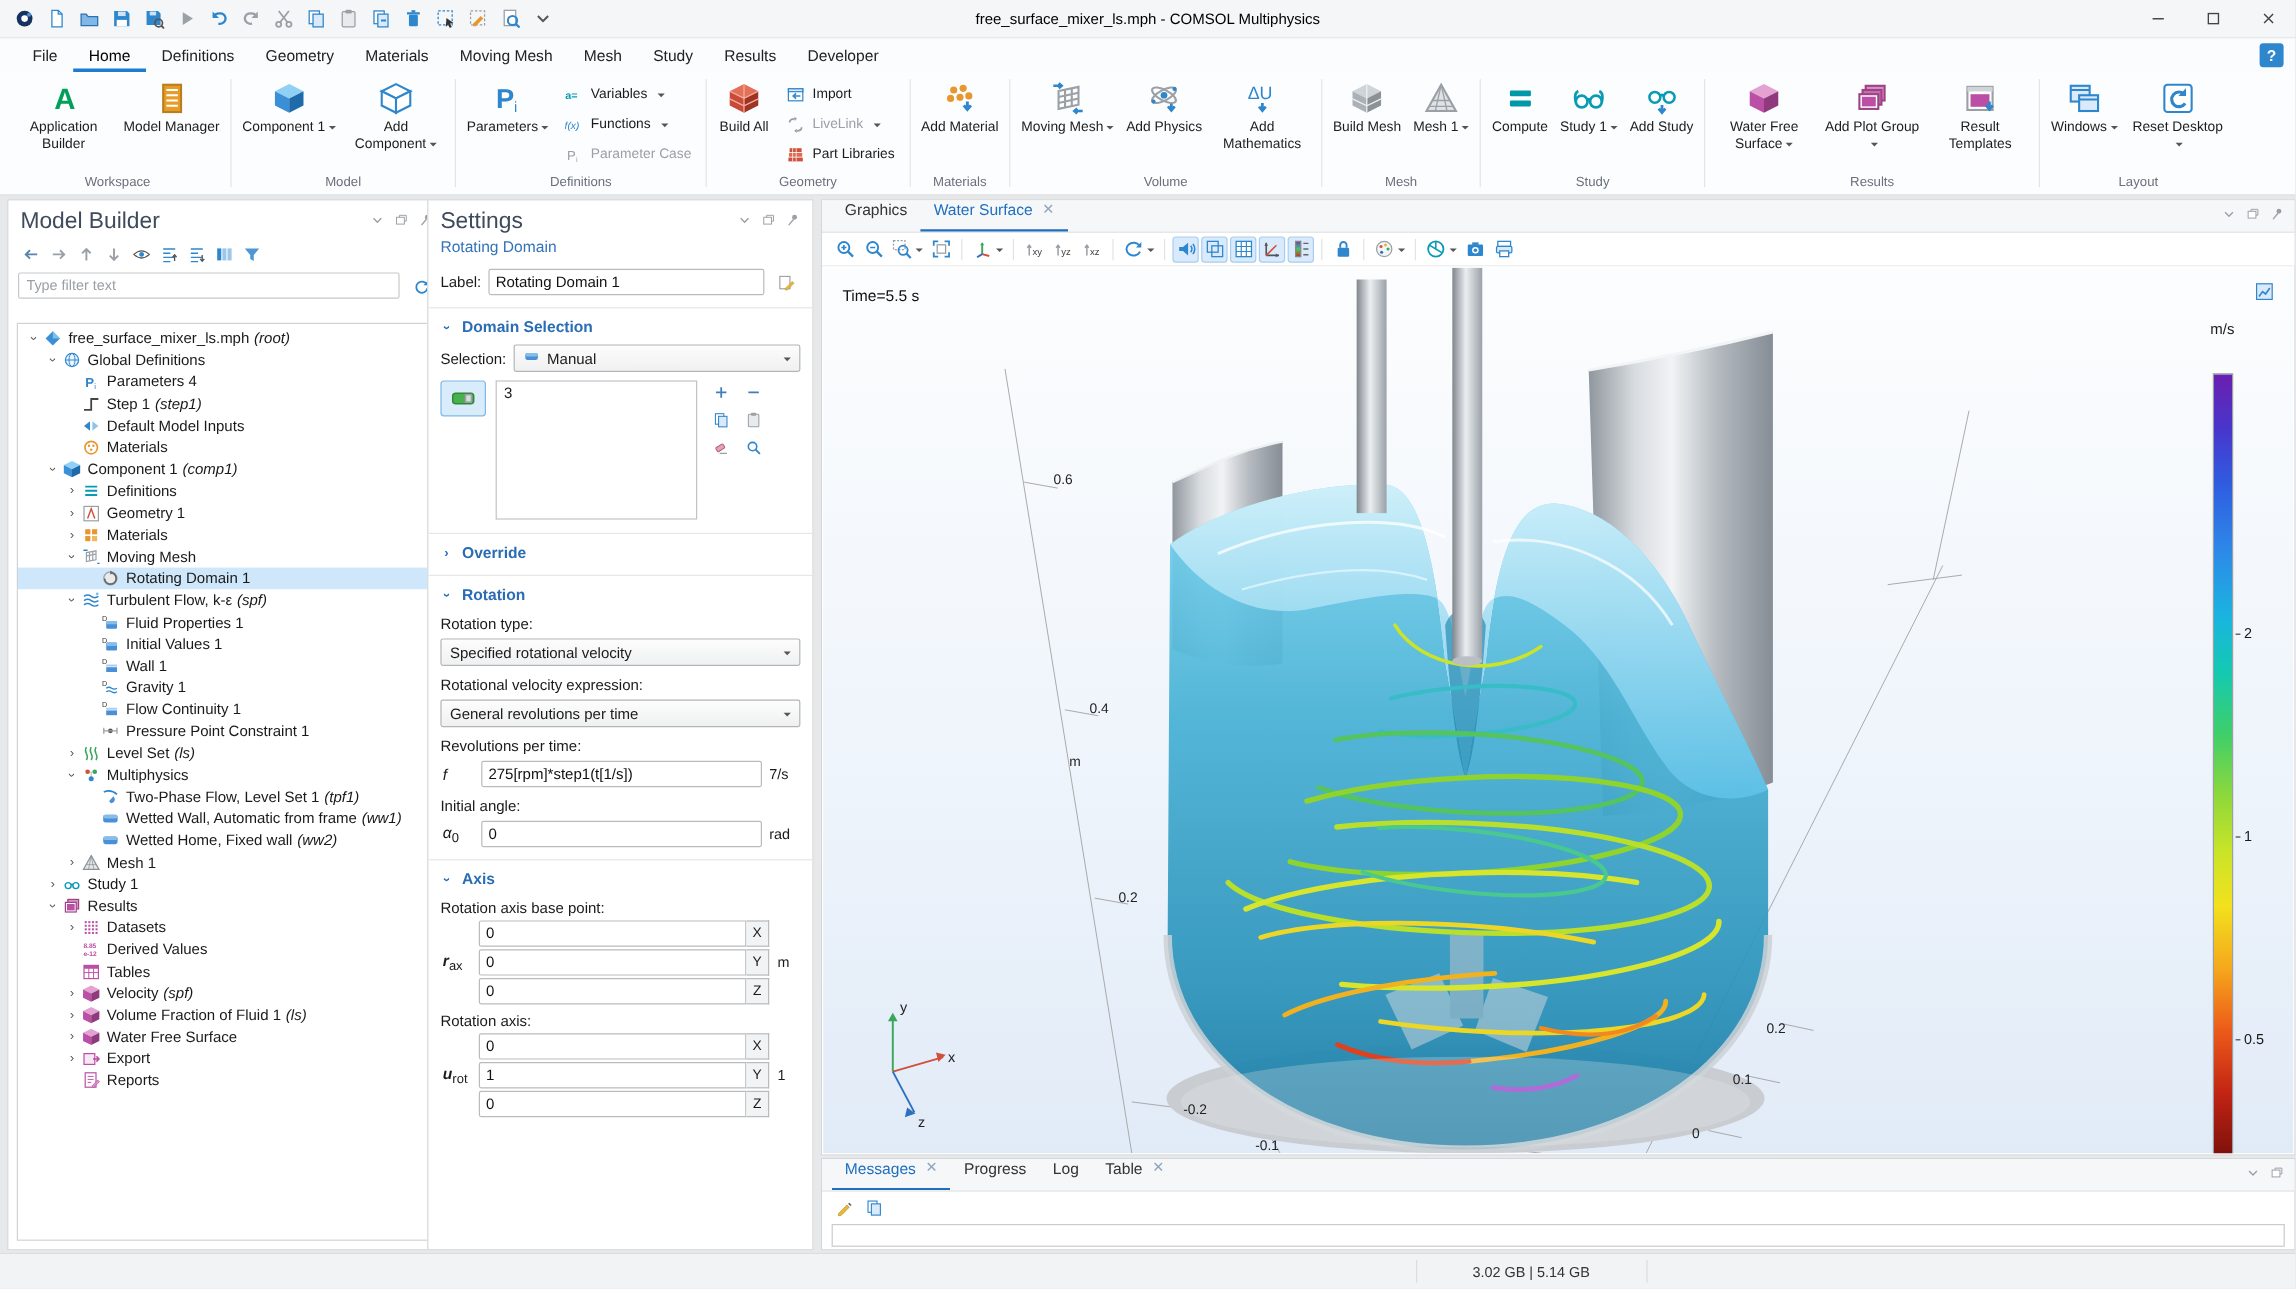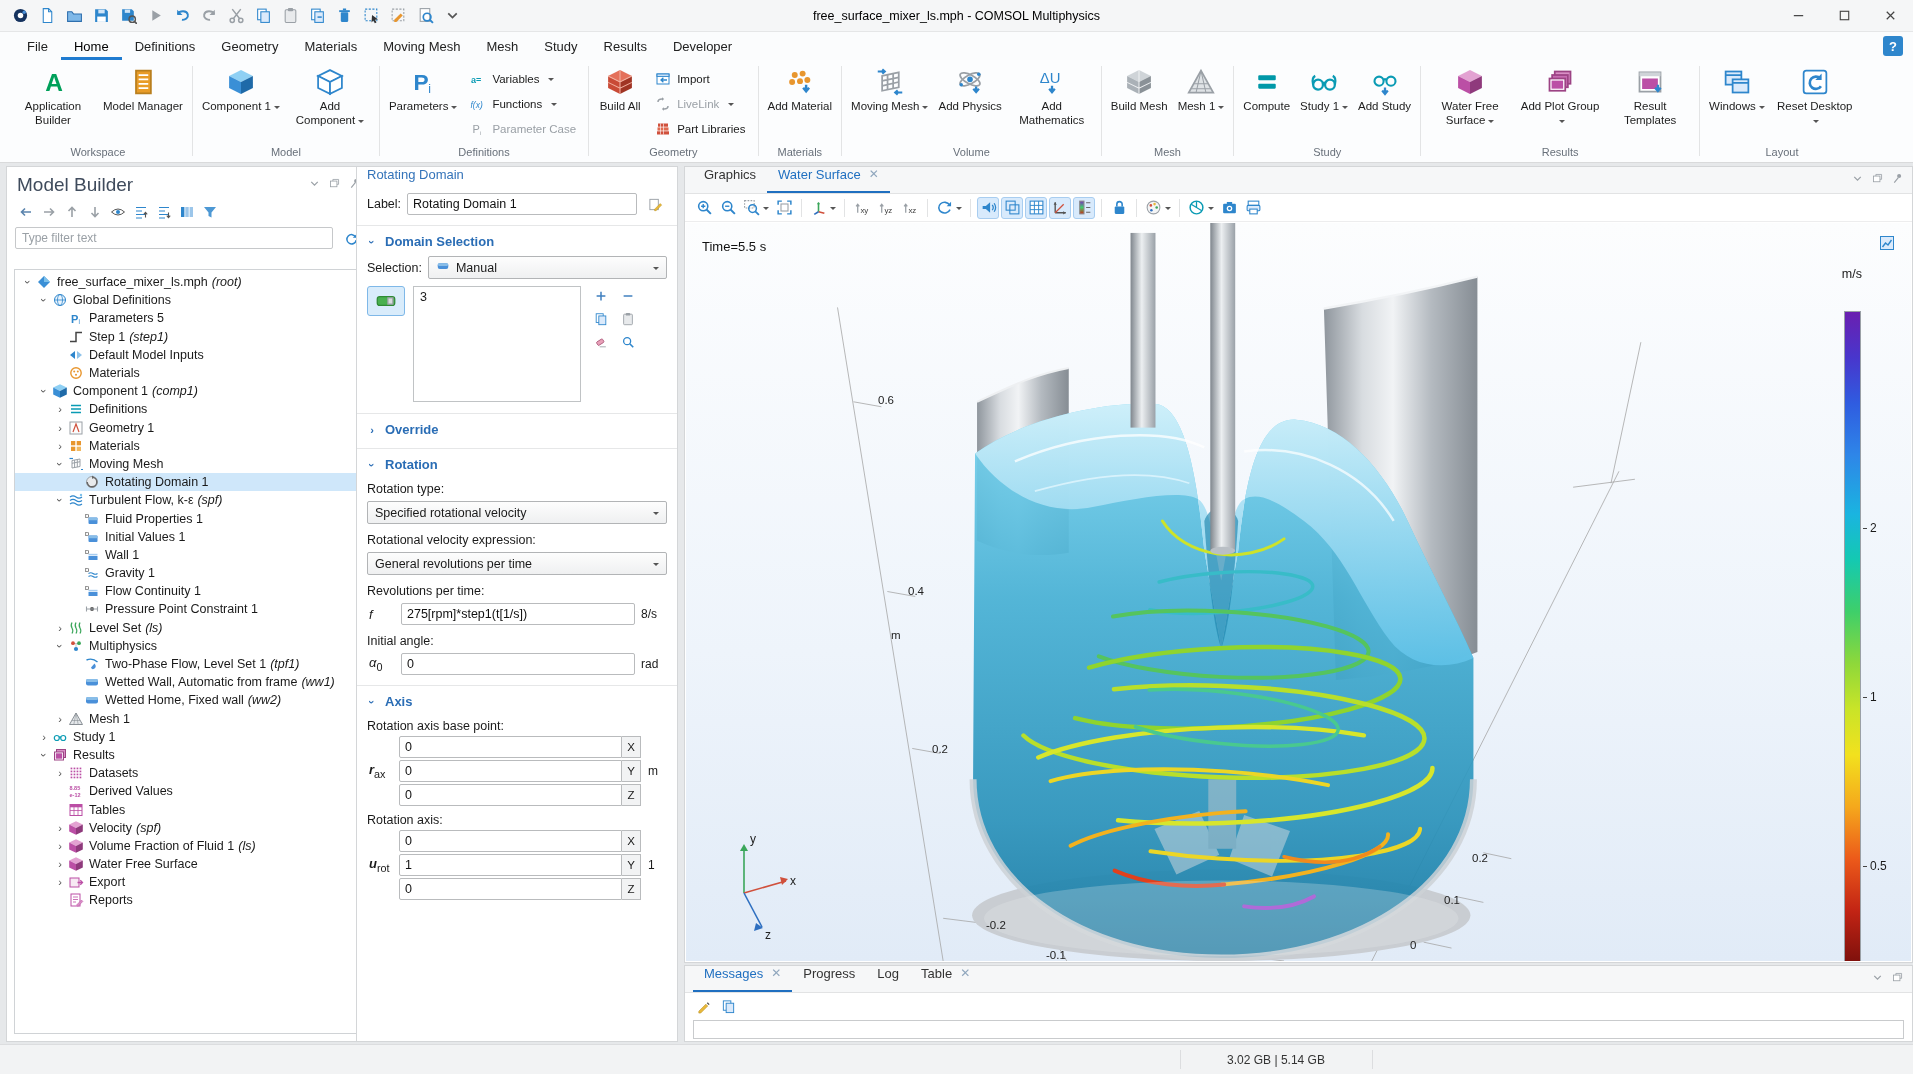--- a/index.html
+++ b/index.html
@@ -768,21 +768,21 @@
         <span class="tlabel">Global Definitions</span>
       </div>
       <div class="trow" style="padding-left:38px">
         <span class="texp leaf"></span>
         <span class="ic" style="width:16px;height:16px">
           <svg width="16" height="16" viewBox="0 0 16 16">
             <text x="3" y="12.5" font-size="11" fill="#2e86cc" font-weight="bold" font-family="Liberation Sans,sans-serif">P</text>
             <text x="10.5" y="14" font-size="6.5" fill="#2e86cc" font-family="Liberation Sans,sans-serif">i</text>
           </svg>
         </span>
-        <span class="tlabel">Parameters 5</span>
+        <span class="tlabel">Parameters 4</span>
       </div>
       <div class="trow" style="padding-left:38px">
         <span class="texp leaf"></span>
         <span class="ic" style="width:16px;height:16px">
           <svg width="16" height="16" viewBox="0 0 16 16">
             <path d="M2 12.5h6v-9h6" fill="none" stroke="#444" stroke-width="1.5"></path>
           </svg>
         </span>
         <span class="tlabel">Step 1</span>
         <span class="tsuffix">(step1)</span>
@@ -1139,20 +1139,42 @@
             <path d="M5 5h5M5 7.5h5M5 10h3" stroke="#bb4fa5" stroke-width=".8"></path>
             <path d="M8.5 13l5-5 1.4 1.4-5 5z" fill="#d98fc6" stroke="#bb4fa5" stroke-width=".5"></path>
           </svg>
         </span>
         <span class="tlabel">Reports</span>
       </div>
     </div>
 </div>
 
 <div class="panel" id="settings">
+  <div class="p-head">
+    <span class="panel-title">Settings</span>
+    <span class="p-controls" id="st-controls">
+        <span><span class="ic" style="width:13px;height:13px">
+            <svg width="13" height="13" viewBox="0 0 16 16">
+              <path d="M4 6l4 4 4-4" stroke="#9aa0a6" stroke-width="1.5" fill="none"></path>
+            </svg>
+          </span></span>
+        <span><span class="ic" style="width:13px;height:13px">
+            <svg width="13" height="13" viewBox="0 0 16 16">
+              <rect x="3" y="5" width="8" height="7" fill="#fff" stroke="#9aa0a6"></rect>
+              <path d="M6 5V3h7v6h-2" fill="none" stroke="#9aa0a6"></path>
+            </svg>
+          </span></span>
+        <span><span class="ic" style="width:13px;height:13px">
+            <svg width="13" height="13" viewBox="0 0 16 16">
+              <circle cx="10" cy="5" r="2.5" fill="#9aa0a6"></circle>
+              <path d="M9 7l-5 6" stroke="#9aa0a6" stroke-width="1.4"></path>
+            </svg>
+          </span></span>
+      </span>
+  </div>
   <div class="s-sub">Rotating Domain</div>
 
   <div class="srow">
     <span class="cap">Label:</span>
     <input class="input flex1" value="Rotating Domain 1" style="">
     <span class="mini-btn" id="rename-btn">
         <span class="ic" style="width:15px;height:15px">
           <svg width="15" height="15" viewBox="0 0 16 16">
             <rect x="2" y="2.5" width="9" height="11" fill="#fff" stroke="#9aa0a6"></rect>
             <path d="M7 13l6-6 1.6 1.6-6 6H7z" fill="#e8b83a" stroke="#b98f1e" stroke-width=".5"></path>
@@ -1263,21 +1285,21 @@
   <div class="srow">
     <div class="combo">
       <span>General revolutions per time</span>
         <span class="dn"></span>
     </div>
   </div>
   <div class="s-cap">Revolutions per time:</div>
   <div class="srow sym-row">
     <span class="sym"><i>f</i></span>
     <input class="input flex1" value="275[rpm]*step1(t[1/s])" style="">
-    <span class="unit">8/s</span>
+    <span class="unit">7/s</span>
   </div>
   <div class="s-cap">Initial angle:</div>
   <div class="srow sym-row">
     <span class="sym"><i>α</i><sub>0</sub></span>
     <input class="input flex1" value="0" style="">
     <span class="unit">rad</span>
   </div>
   <div class="divider"></div>
 
   <div class="section-h">

